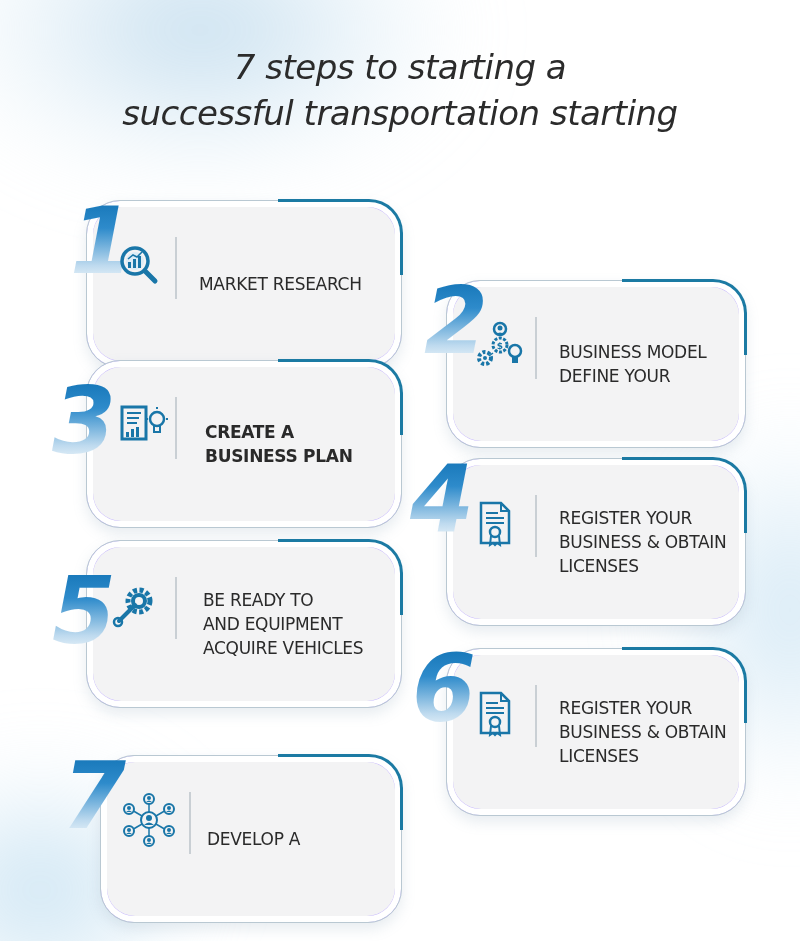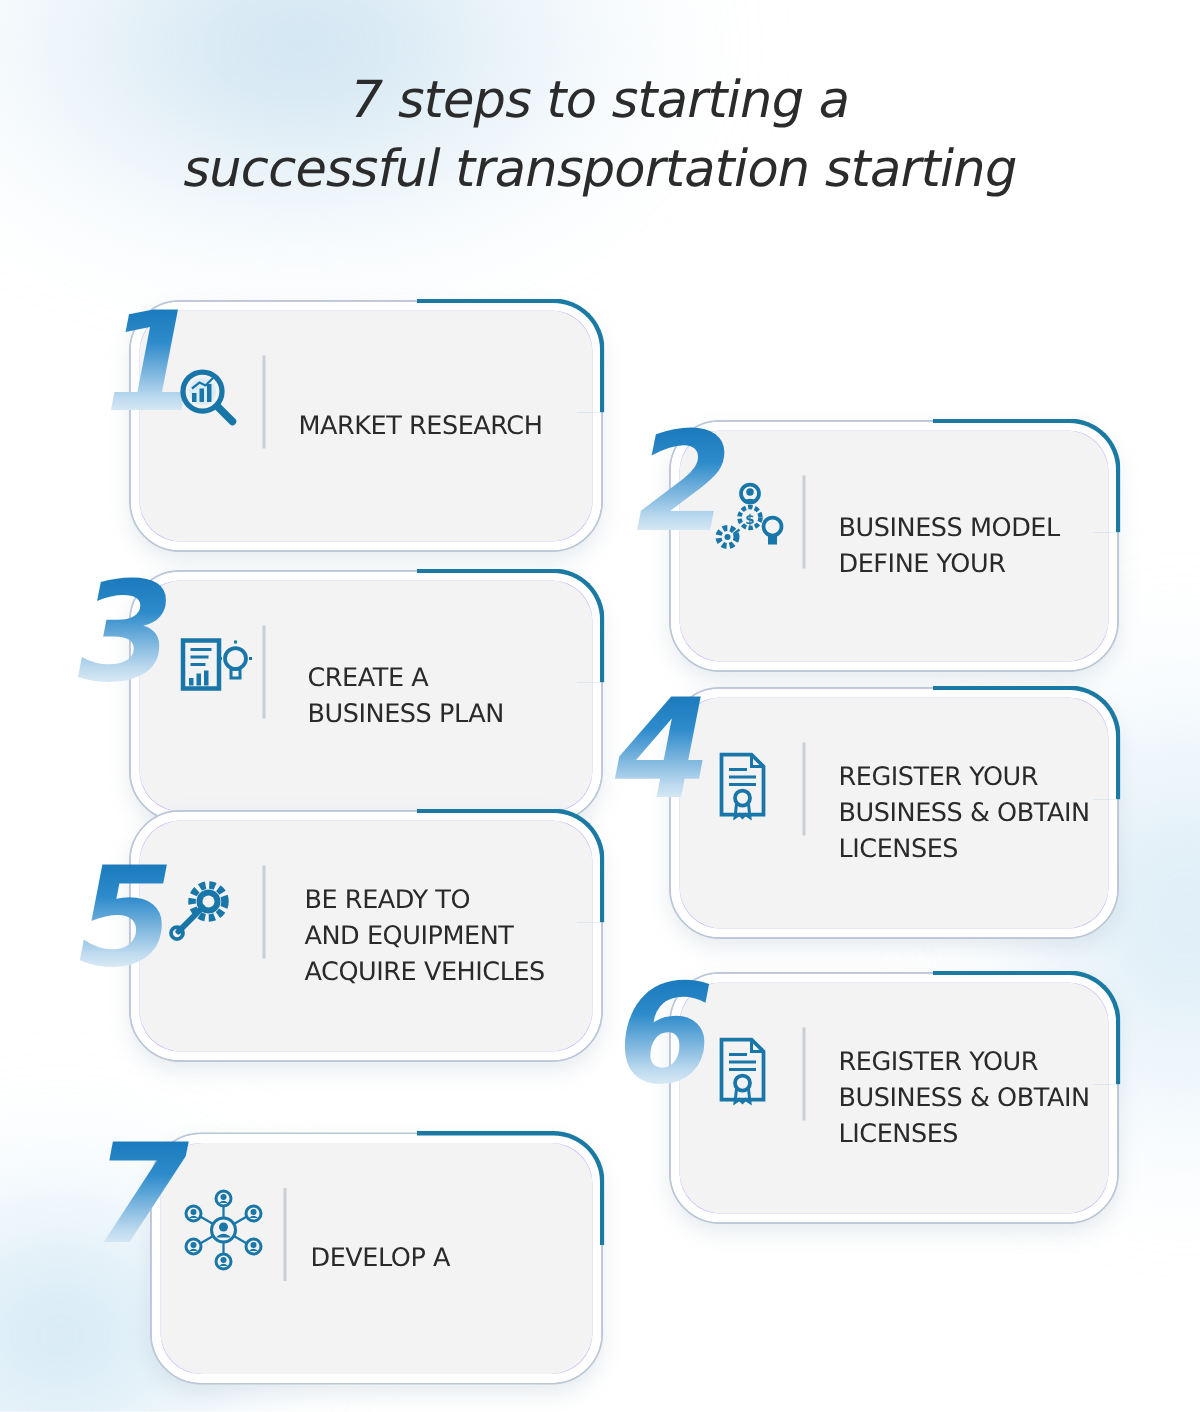--- a/index.html
+++ b/index.html
@@ -134,21 +134,21 @@
     </svg>
   </div>
   <div class="divider"></div>
   <div class="label">
     <span>BUSINESS MODEL</span>
     <span>DEFINE YOUR</span>
   </div>
 </div>
 <div class="big-num" style="left:424px; top:276px;">2</div>
 
-<div class="card" style="left:86px; top:380px;">
+<div class="card" style="left:86px; top:360px;font-weight:bold;">
   <div class="card-inner"></div>
   <div class="card-accent"></div>
   <div class="icon" style="left:32px;">
     <svg viewBox="0 0 50 50" width="50" height="50">
       <rect x="3" y="6" width="24" height="32" fill="none" stroke="#1976a8" stroke-width="3"></rect>
       <line x1="8" y1="12" x2="22" y2="12" stroke="#1976a8" stroke-width="2"></line>
       <line x1="8" y1="17" x2="20" y2="17" stroke="#1976a8" stroke-width="2"></line>
       <line x1="8" y1="22" x2="18" y2="22" stroke="#1976a8" stroke-width="2"></line>
       <rect x="7" y="31" width="3" height="5" fill="#1976a8"></rect>
       <rect x="12" y="28" width="3" height="8" fill="#1976a8"></rect>

